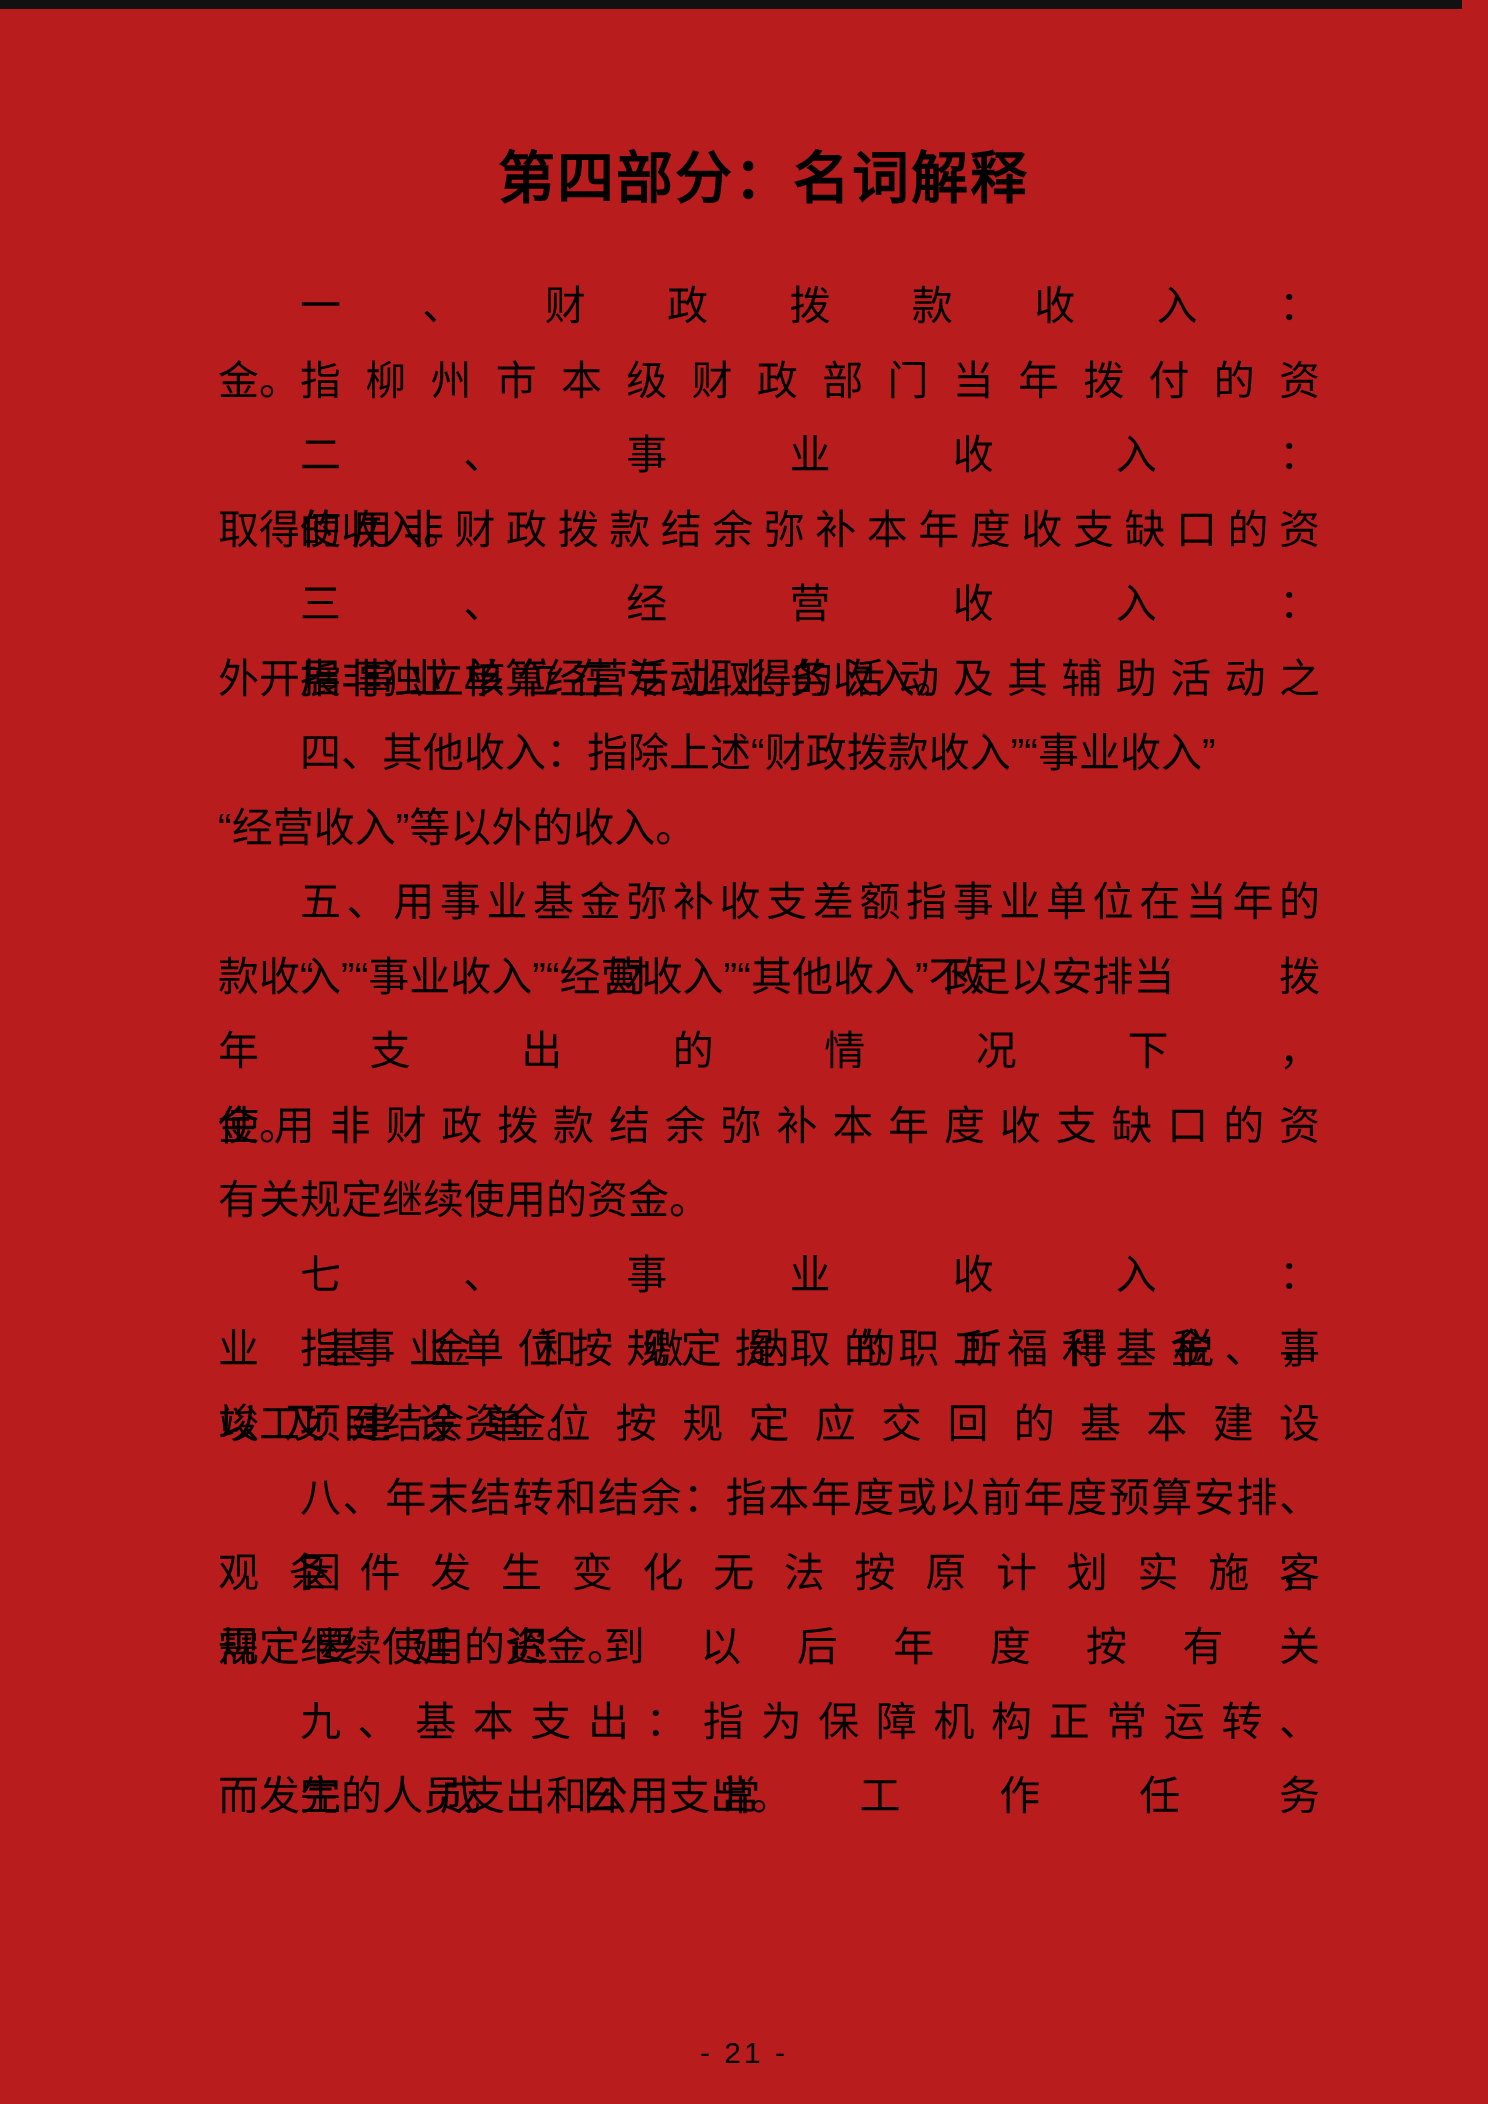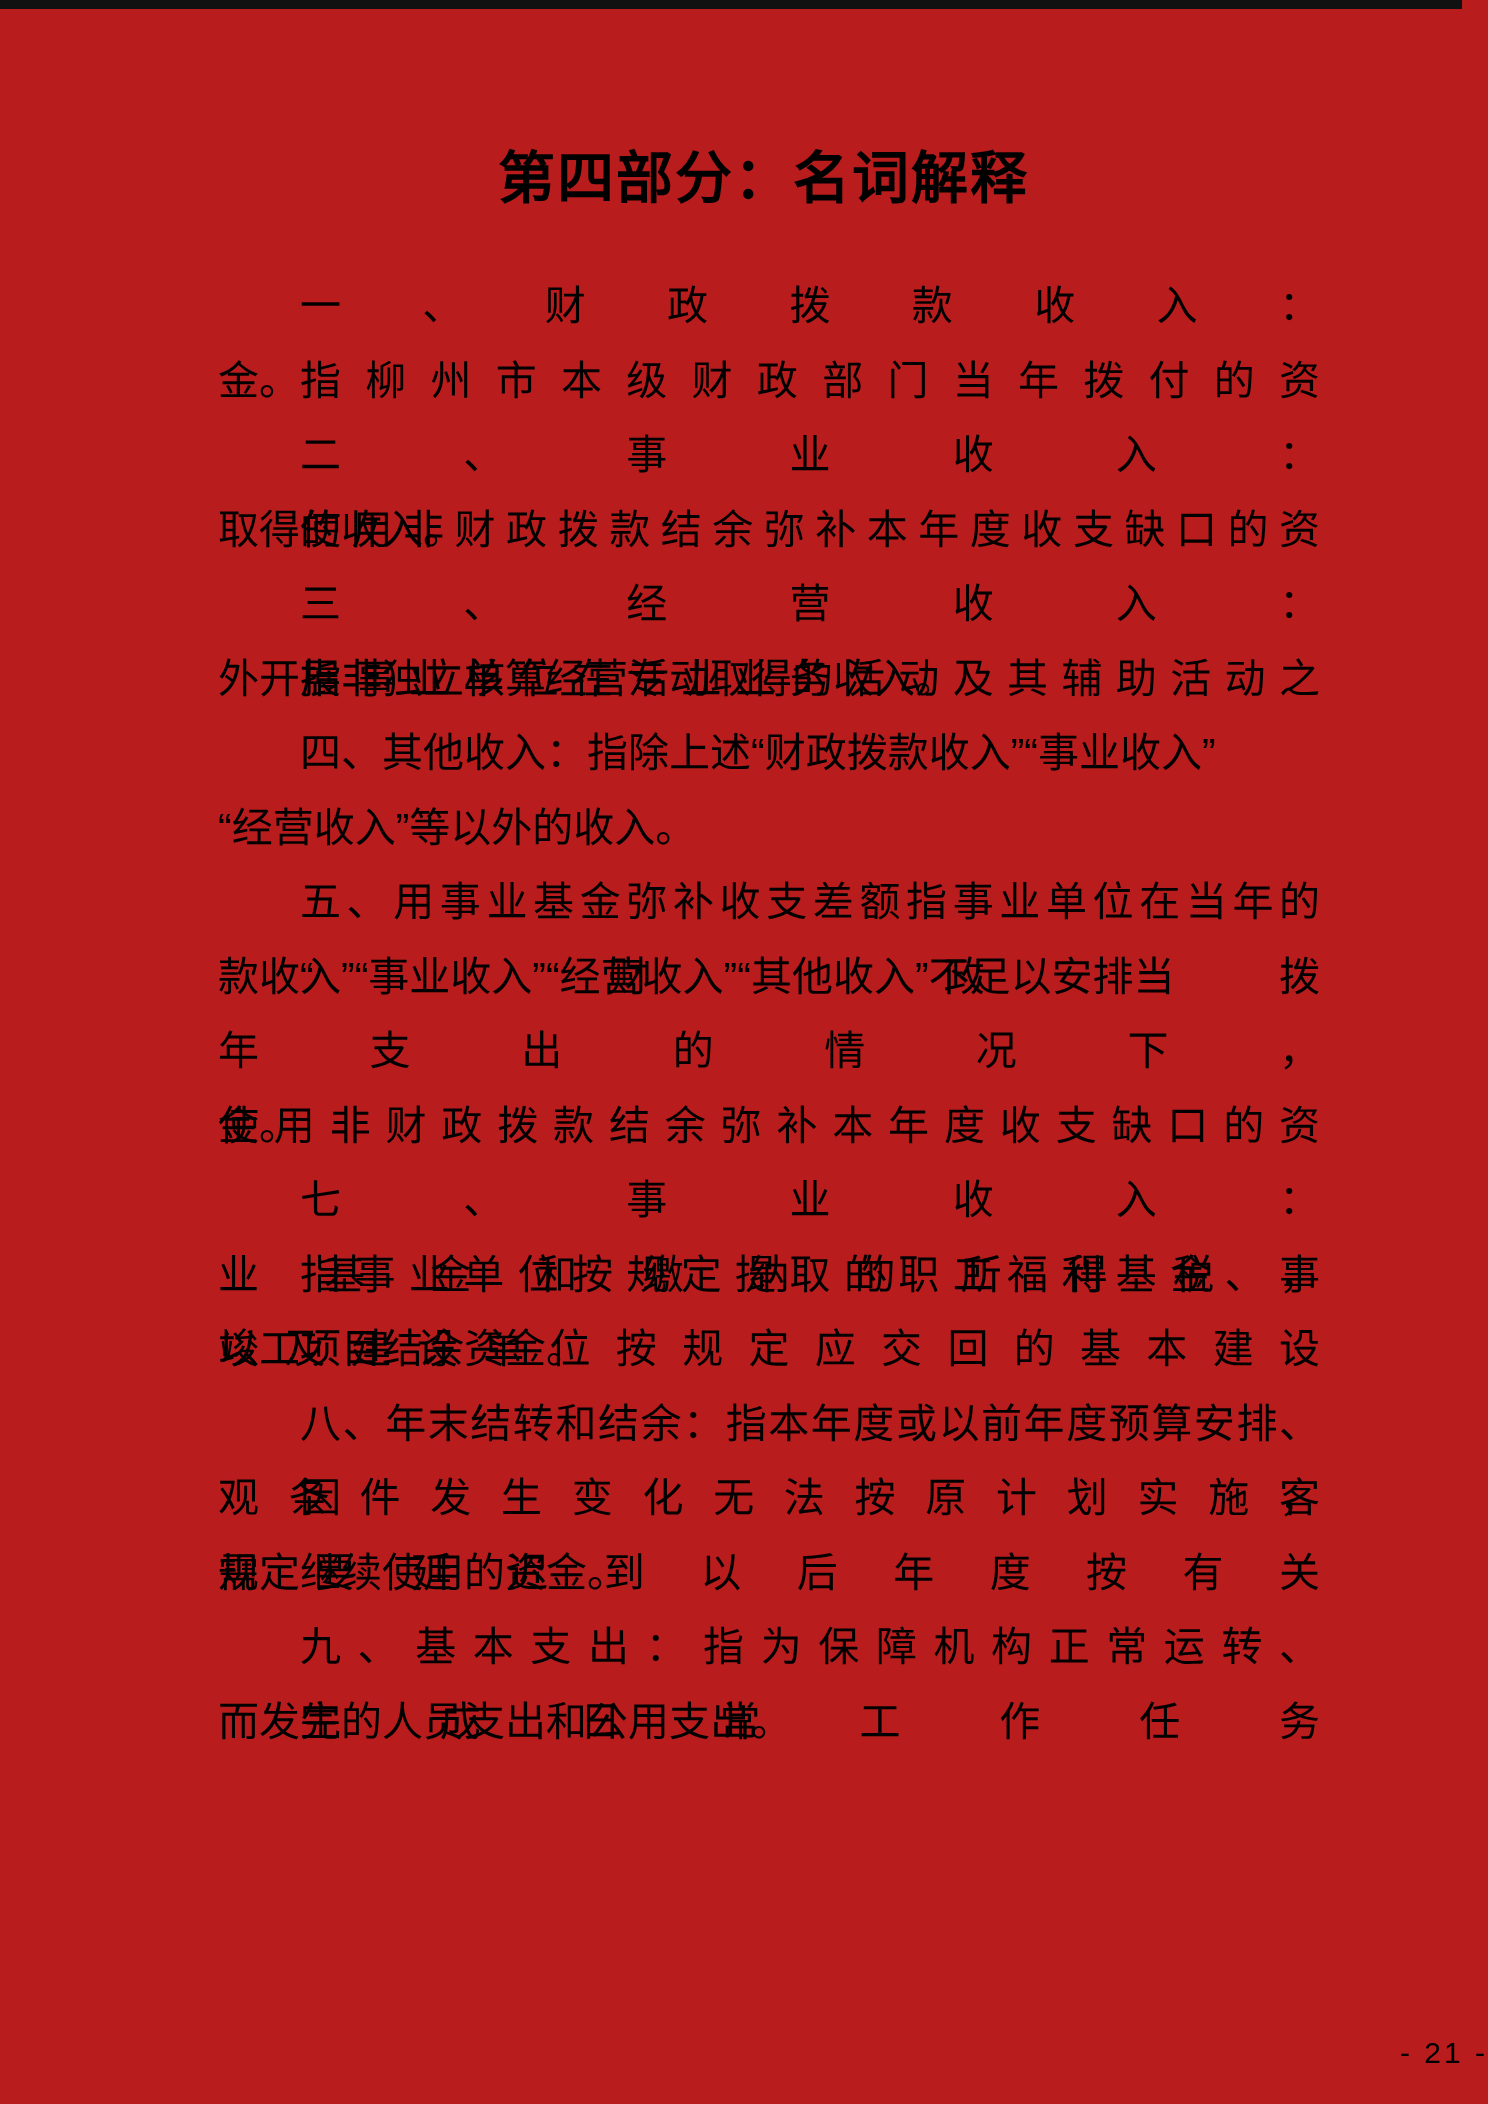--- a/index.html
+++ b/index.html
@@ -58,21 +58,21 @@
   }
   .line.flush {
     text-align: justify;
     text-align-last: justify;
   }
   .page-number {
     position: absolute;
     left: 0;
     top: 2033px;
     width: 1488px;
-    text-align: right;
+    text-align: center;
     font-size: 30px;
     line-height: 40px;
     letter-spacing: 3px;
   }
 </style>
 </head>
 <body>
 
 <div class="page">
 
@@ -86,20 +86,21 @@
     <div class="line indent flush">二、事业收入：使用非财政拨款结余弥补本年度收支缺口的资</div>
     <div class="line">取得的收入。</div>
     <div class="line indent flush">三、经营收入：指事业单位在专业业务活动及其辅助活动之</div>
     <div class="line">外开展非独立核算经营活动取得的收入。</div>
     <div class="line indent">四、其他收入：指除上述“财政拨款收入”“事业收入”</div>
     <div class="line">“经营收入”等以外的收入。</div>
     <div class="line indent flush">五、用事业基金弥补收支差额指事业单位在当年的“财政拨</div>
     <div class="line">款收入”“事业收入”“经营收入”“其他收入”不足以安排当</div>
     <div class="line flush">年支出的情况下，使用非财政拨款结余弥补本年度收支缺口的资</div>
     <div class="line">金。</div>
+    <div class="line">有关规定继续使用的资金。</div>
     <div class="line indent flush">七、事业收入：指事业单位按规定提取的职工福利基金、事</div>
     <div class="line flush">业基金和缴纳的所得税，以及建设单位按规定应交回的基本建设</div>
     <div class="line">竣工项目结余资金。</div>
     <div class="line indent flush">八、年末结转和结余：指本年度或以前年度预算安排、因客</div>
     <div class="line flush">观条件发生变化无法按原计划实施，需要延迟到以后年度按有关</div>
     <div class="line">规定继续使用的资金。</div>
     <div class="line indent flush">九、基本支出：指为保障机构正常运转、完成日常工作任务</div>
     <div class="line">而发生的人员支出和公用支出。</div>
   </div>
 

